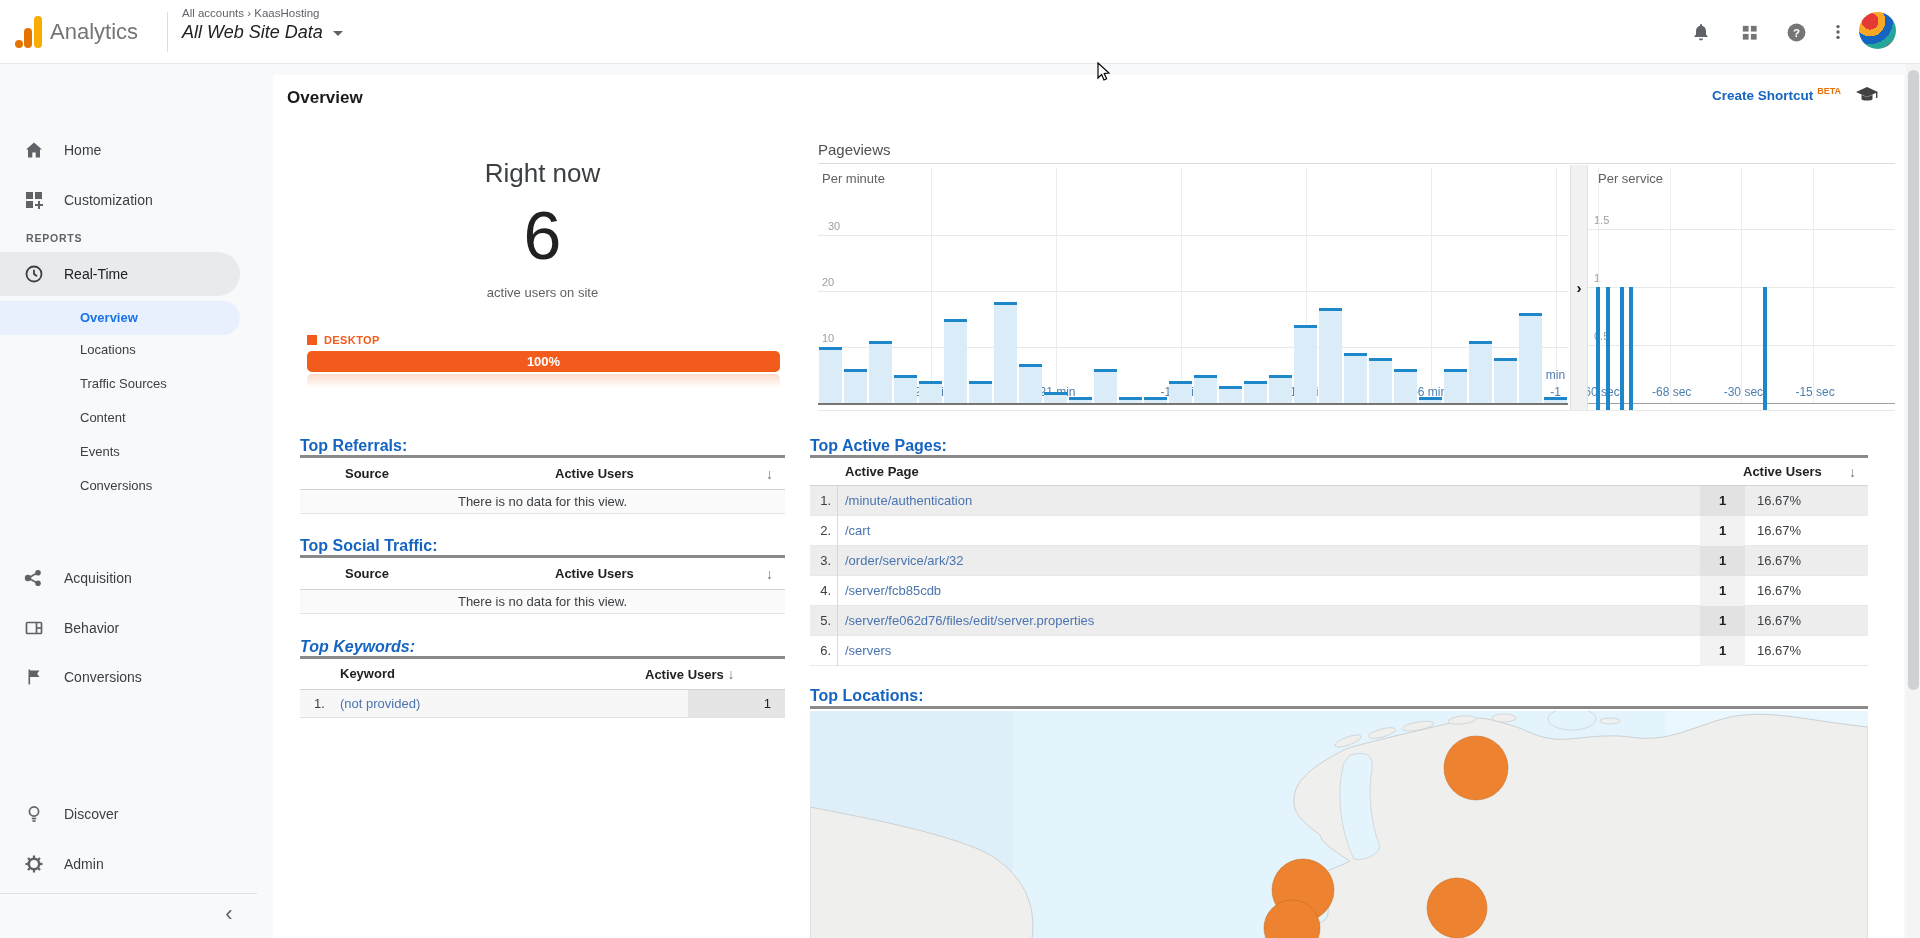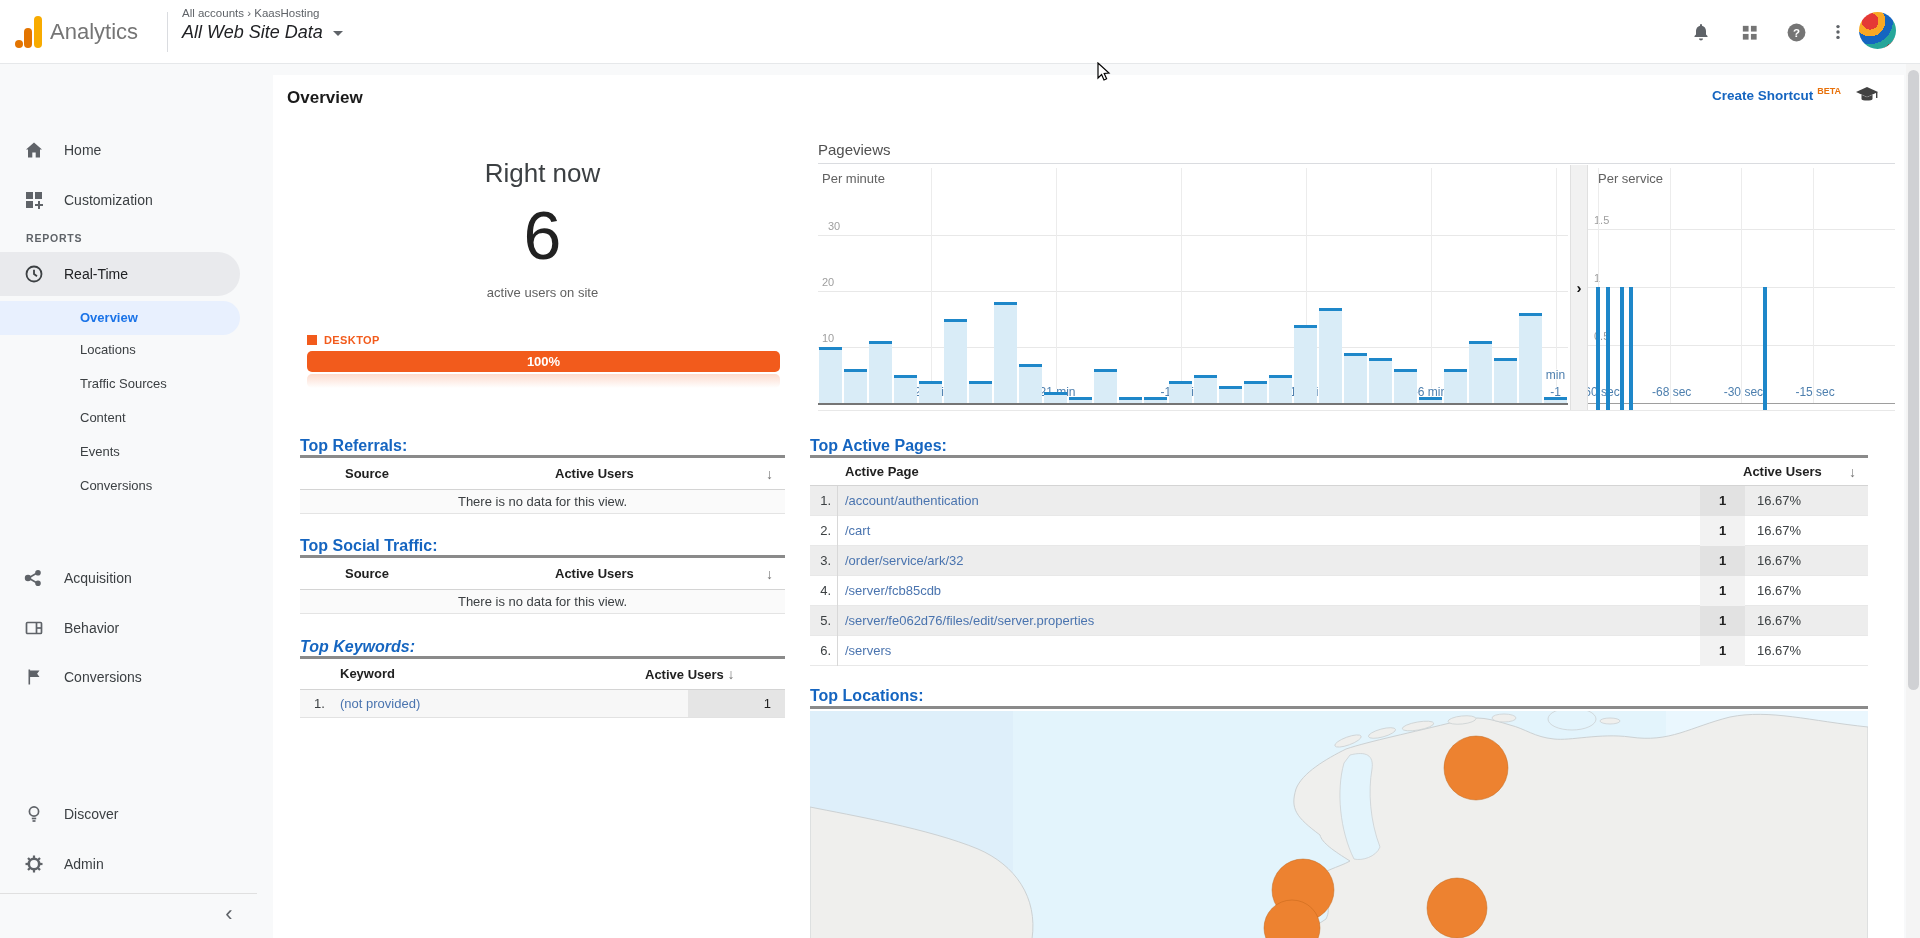--- a/index.html
+++ b/index.html
@@ -377,21 +377,21 @@
 
 <div class="sec-head" style="left:810px; top:437px;">Top Active Pages:</div>
 <div class="sec-rule" style="left:810px; top:455px; width:1058px;"></div>
 <div class="thead abs" style="left:845px; top:464px; z-index:12;">Active Page</div>
 <div class="thead abs" style="left:1743px; top:464px; z-index:12;">Active Users</div>
 <div class="abs sort-arrow" style="left:1849px; top:464px; z-index:12;">↓</div>
 <div class="tline" style="left:810px; top:485px; width:1058px;"></div>
 <div id="ap-rows">
     <div class="ap-row" style="background: rgb(237, 237, 237);">
       <span class="ap-rank">1.</span>
-      <a class="ap-page link">/account/authentication</a>
+      <a class="ap-page link">/minute/authentication</a>
       <span class="ap-users" style="background: rgb(226, 226, 226);">1</span>
       <span class="ap-pct">16.67%</span>
     </div>
     <div class="ap-row" style="background: rgb(255, 255, 255);">
       <span class="ap-rank">2.</span>
       <a class="ap-page link">/cart</a>
       <span class="ap-users" style="background: rgb(242, 242, 242);">1</span>
       <span class="ap-pct">16.67%</span>
     </div>
     <div class="ap-row" style="background: rgb(237, 237, 237);">

